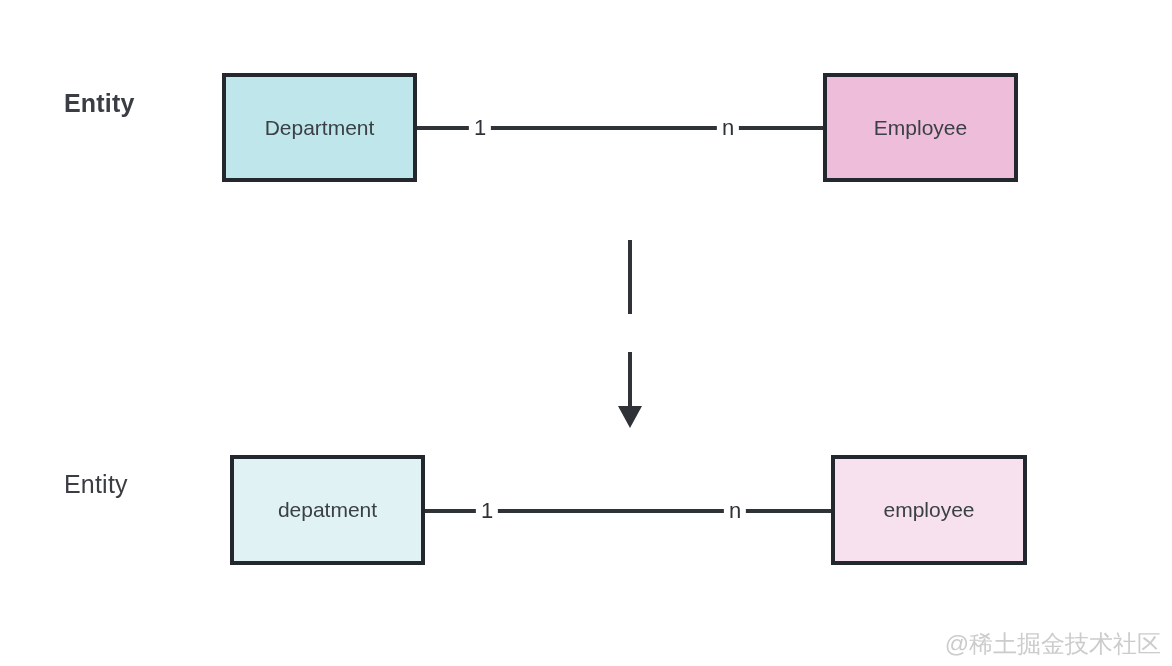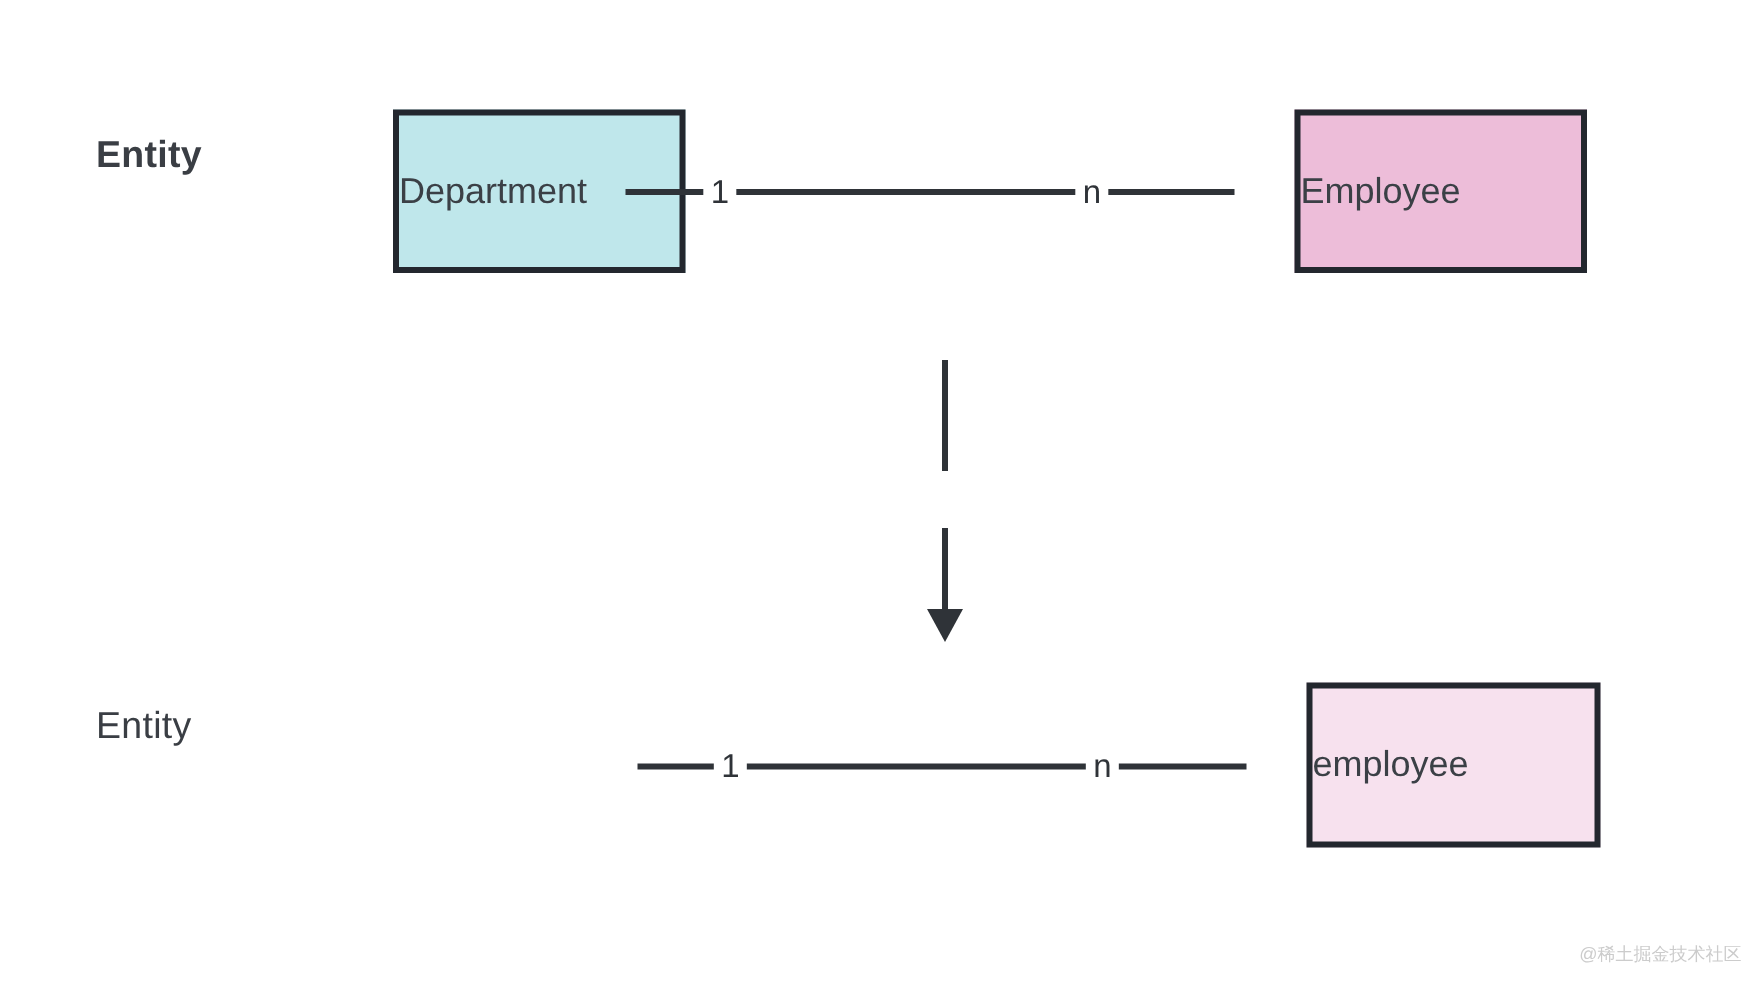--- a/index.html
+++ b/index.html
@@ -26,24 +26,23 @@
     position:absolute;
     color:var(--label-text);
     font-size:25px;
     letter-spacing:.2px;
   }
   .row-label.entity{left:64px;top:89px;font-weight:600;}
   .row-label.table{left:64px;top:470px;font-weight:500;}
   .node{
     position:absolute;
     border:4px solid var(--border);
-    display:flex;align-items:center;
+    display:flex;align-items:center;justify-content:center;
     color:var(--box-text);
-    font-size:24px;
-    margin-left:40px;
+    font-size:21px;
   }
   .node.dept   {left:222px;top:73px; width:195px;height:109px;background:var(--entity-left-fill);}
   .node.emp    {left:823px;top:73px; width:195px;height:109px;background:var(--entity-right-fill);}
   .node.deptbl {left:230px;top:455px;width:195px;height:110px;background:var(--table-left-fill);}
   .node.emptbl {left:831px;top:455px;width:196px;height:110px;background:var(--table-right-fill);}
   .hline{
     position:absolute;height:4px;background:var(--line);
   }
   .hline.top{left:417px;top:126px;width:406px;}
   .hline.bottom{left:425px;top:509px;width:406px;}
@@ -76,21 +75,21 @@
     background:#ffffff;
     padding:2px 8px;
     color:var(--box-text);
     font-size:24px;
     white-space:nowrap;
   }
   .watermark{
     position:absolute;
     right:11px;top:628px;
     color:var(--watermark);
-    font-size:12px;
+    font-size:24px;
     white-space:nowrap;
   }
 </style>
 </head>
 <body>
 
 <div class="canvas">
 
   <div class="row-label entity">Entity</div>
   <div class="row-label table">Entity</div>
@@ -102,20 +101,23 @@
     <span>Employee</span>
   </div>
   <div class="hline top"></div>
   <span class="cardinality" style="left:480px;top:128px;">1</span>
   <span class="cardinality" style="left:728px;top:128px;">n</span>
 
   <div class="vline seg1"></div>
   <div class="vline seg2"></div>
   <div class="arrowhead"></div>
 
+  <div class="node deptbl">
+    <span>depatment</span>
+  </div>
   <div class="node emptbl">
     <span>employee</span>
   </div>
   <div class="hline bottom"></div>
   <span class="cardinality" style="left:487px;top:511px;">1</span>
   <span class="cardinality" style="left:735px;top:511px;">n</span>
 
   <div class="watermark">@稀土掘金技术社区</div>
 
 </div>

